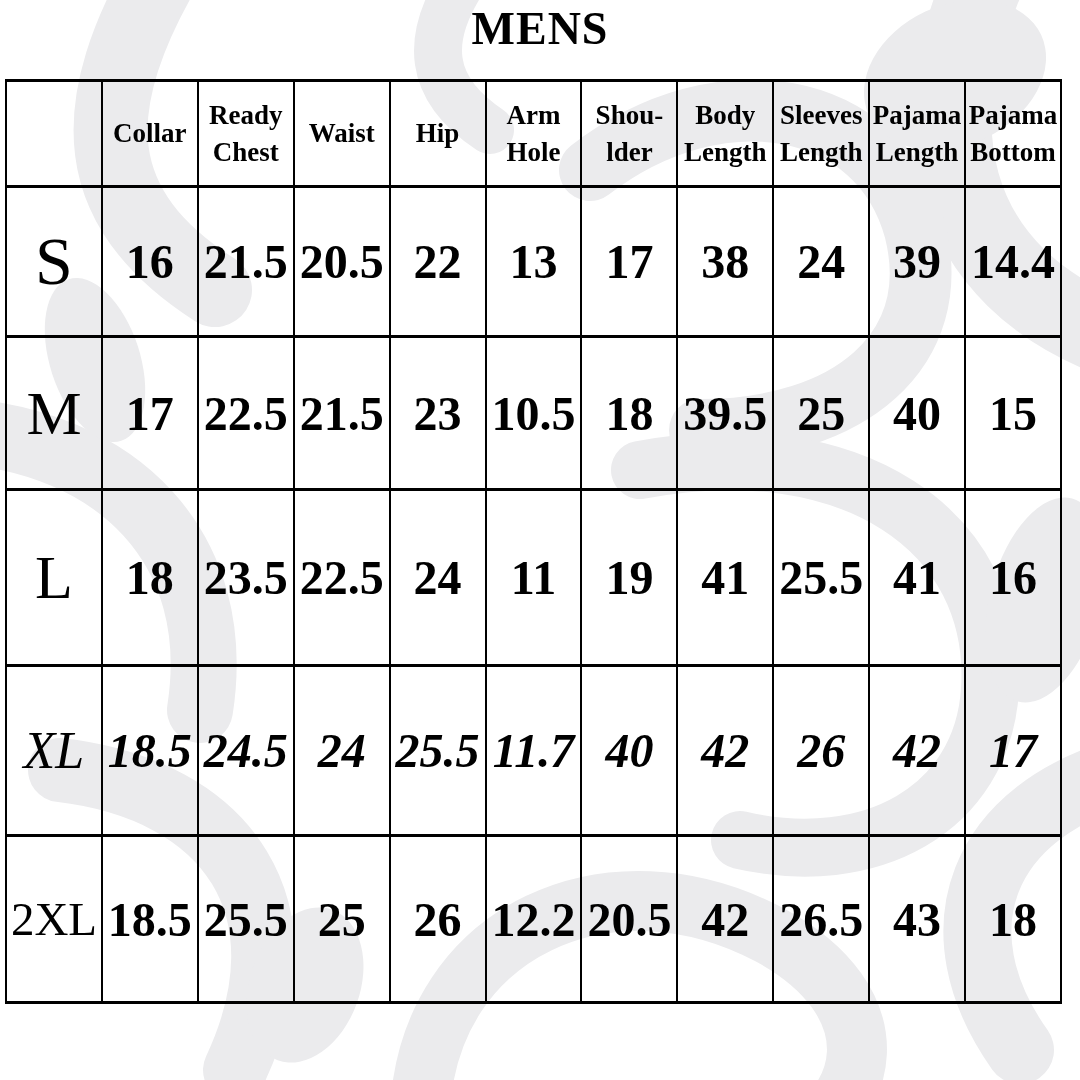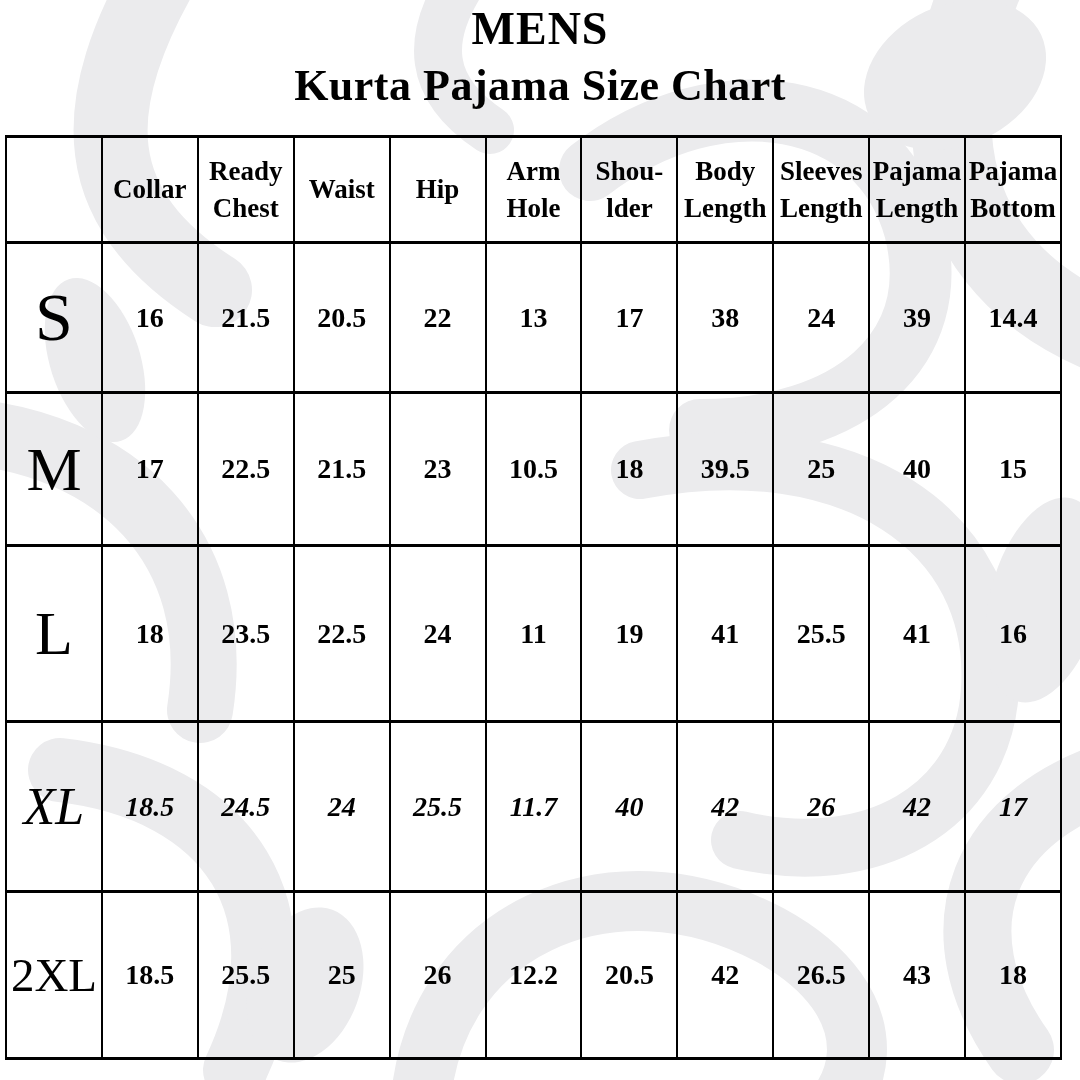--- a/index.html
+++ b/index.html
@@ -33,21 +33,21 @@
     background:transparent;overflow:hidden;
     padding:0;
   }
   .size-chart thead tr{height:106px;}
   .size-chart th{font-size:27px;font-weight:bold;line-height:1.35;}
   .size-chart tbody tr:nth-child(1){height:150px;}
   .size-chart tbody tr:nth-child(2){height:153px;}
   .size-chart tbody tr:nth-child(3){height:176px;}
   .size-chart tbody tr:nth-child(4){height:170px;font-style:italic;}
   .size-chart tbody tr:nth-child(5){height:167px;}
-  .size-chart td.value-cell{font-size:28px;font-weight:bold;margin-top:28px;}
+  .size-chart td.value-cell{font-size:48px;font-weight:bold;margin-top:28px;}
   .size-chart td.size-label{font-weight:normal;}
   .size-chart tbody tr:nth-child(1) td.size-label{font-size:68px;}
   .size-chart tbody tr:nth-child(2) td.size-label{font-size:62px;}
   .size-chart tbody tr:nth-child(3) td.size-label{font-size:62px;}
   .size-chart tbody tr:nth-child(4) td.size-label{font-size:52px;}
   .size-chart tbody tr:nth-child(5) td.size-label{font-size:47px;}
 </style>
 </head>
 <body>
 
@@ -66,21 +66,20 @@
   <g fill="#ebebed" stroke="none">
     <ellipse cx="955" cy="75" rx="95" ry="70" transform="rotate(-25 955 75)"></ellipse>
     <ellipse cx="305" cy="985" rx="55" ry="80" transform="rotate(20 305 985)"></ellipse>
     <ellipse cx="1045" cy="600" rx="55" ry="105" transform="rotate(15 1045 600)"></ellipse>
     <ellipse cx="95" cy="360" rx="45" ry="85" transform="rotate(-18 95 360)"></ellipse>
   </g>
 </svg>
 
 <div class="content">
   <h1 class="title">MENS</h1>
-  <h2 class="subtitle">Kurta Pajama Size Chart</h2>
 
   <table class="size-chart">
     <thead>
       <tr>
           <th></th>
           <th>Collar</th>
           <th>Ready<br>Chest</th>
           <th>Waist</th>
           <th>Hip</th>
           <th>Arm<br>Hole</th>

